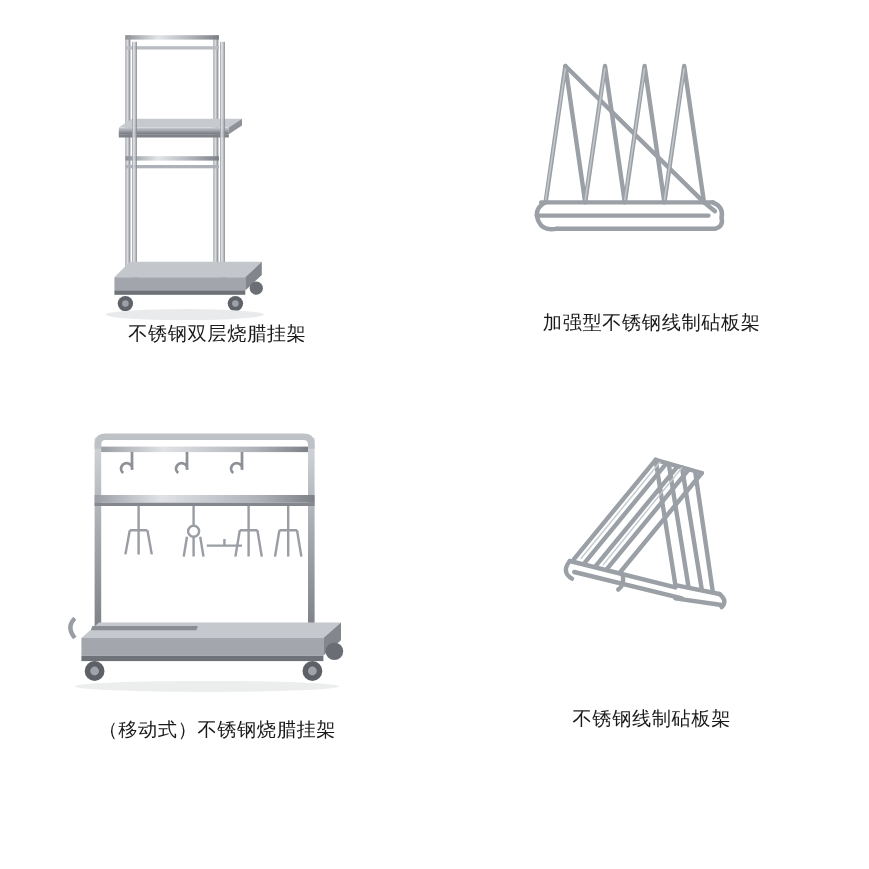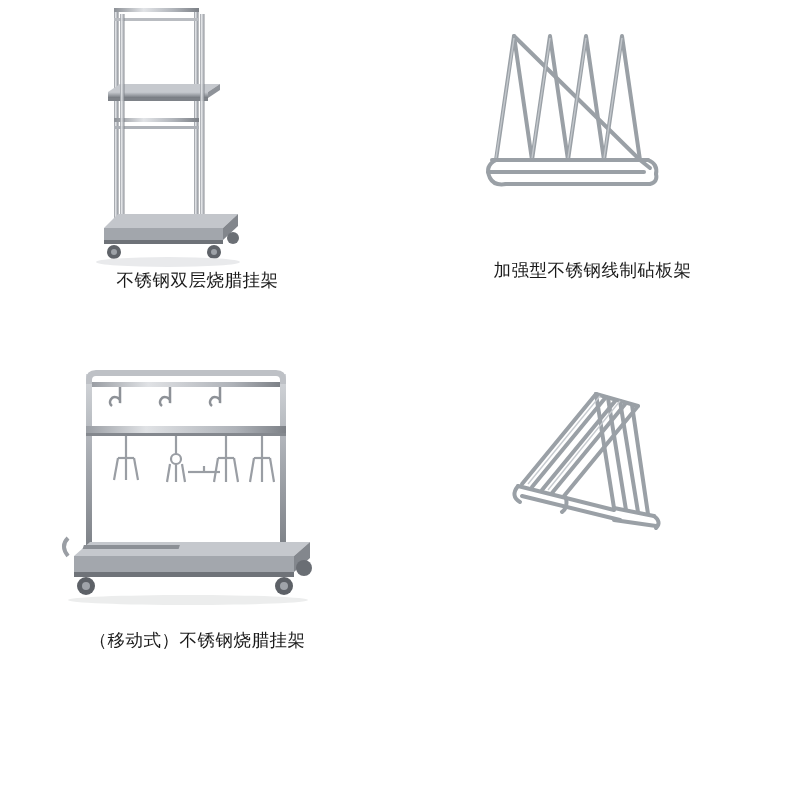--- a/index.html
+++ b/index.html
@@ -23,20 +23,21 @@
     display: grid;
     grid-template-columns: 1fr 1fr;
     grid-template-rows: 360px 360px;
     width: 790px;
   }
   .cell {
     position: relative;
     display: flex;
     flex-direction: column;
     justify-content: flex-start;
+    margin-top: 24px;
   }
   .figure {
     width: 100%;
     height: 285px;
     display: flex;
     align-items: center;
     justify-content: center;
     position: relative;
   }
   .caption {
@@ -243,16 +244,17 @@
             <path d="M30 106 q-8 10 2 16"></path>
             <path d="M166 136 q8 6 2 12"></path>
             <path d="M78 118 q2 10 -4 14"></path>
           </g>
           <g stroke="#c6cacf" stroke-width="1.3" fill="none">
             <path d="M112 16 L40 104"></path>
             <path d="M132 21 L60 110"></path>
           </g>
         </svg>
       </div>
+      <div class="caption">不锈钢线制砧板架</div>
     </div>
 
   </div>
 </div>
 
 </body></html>

